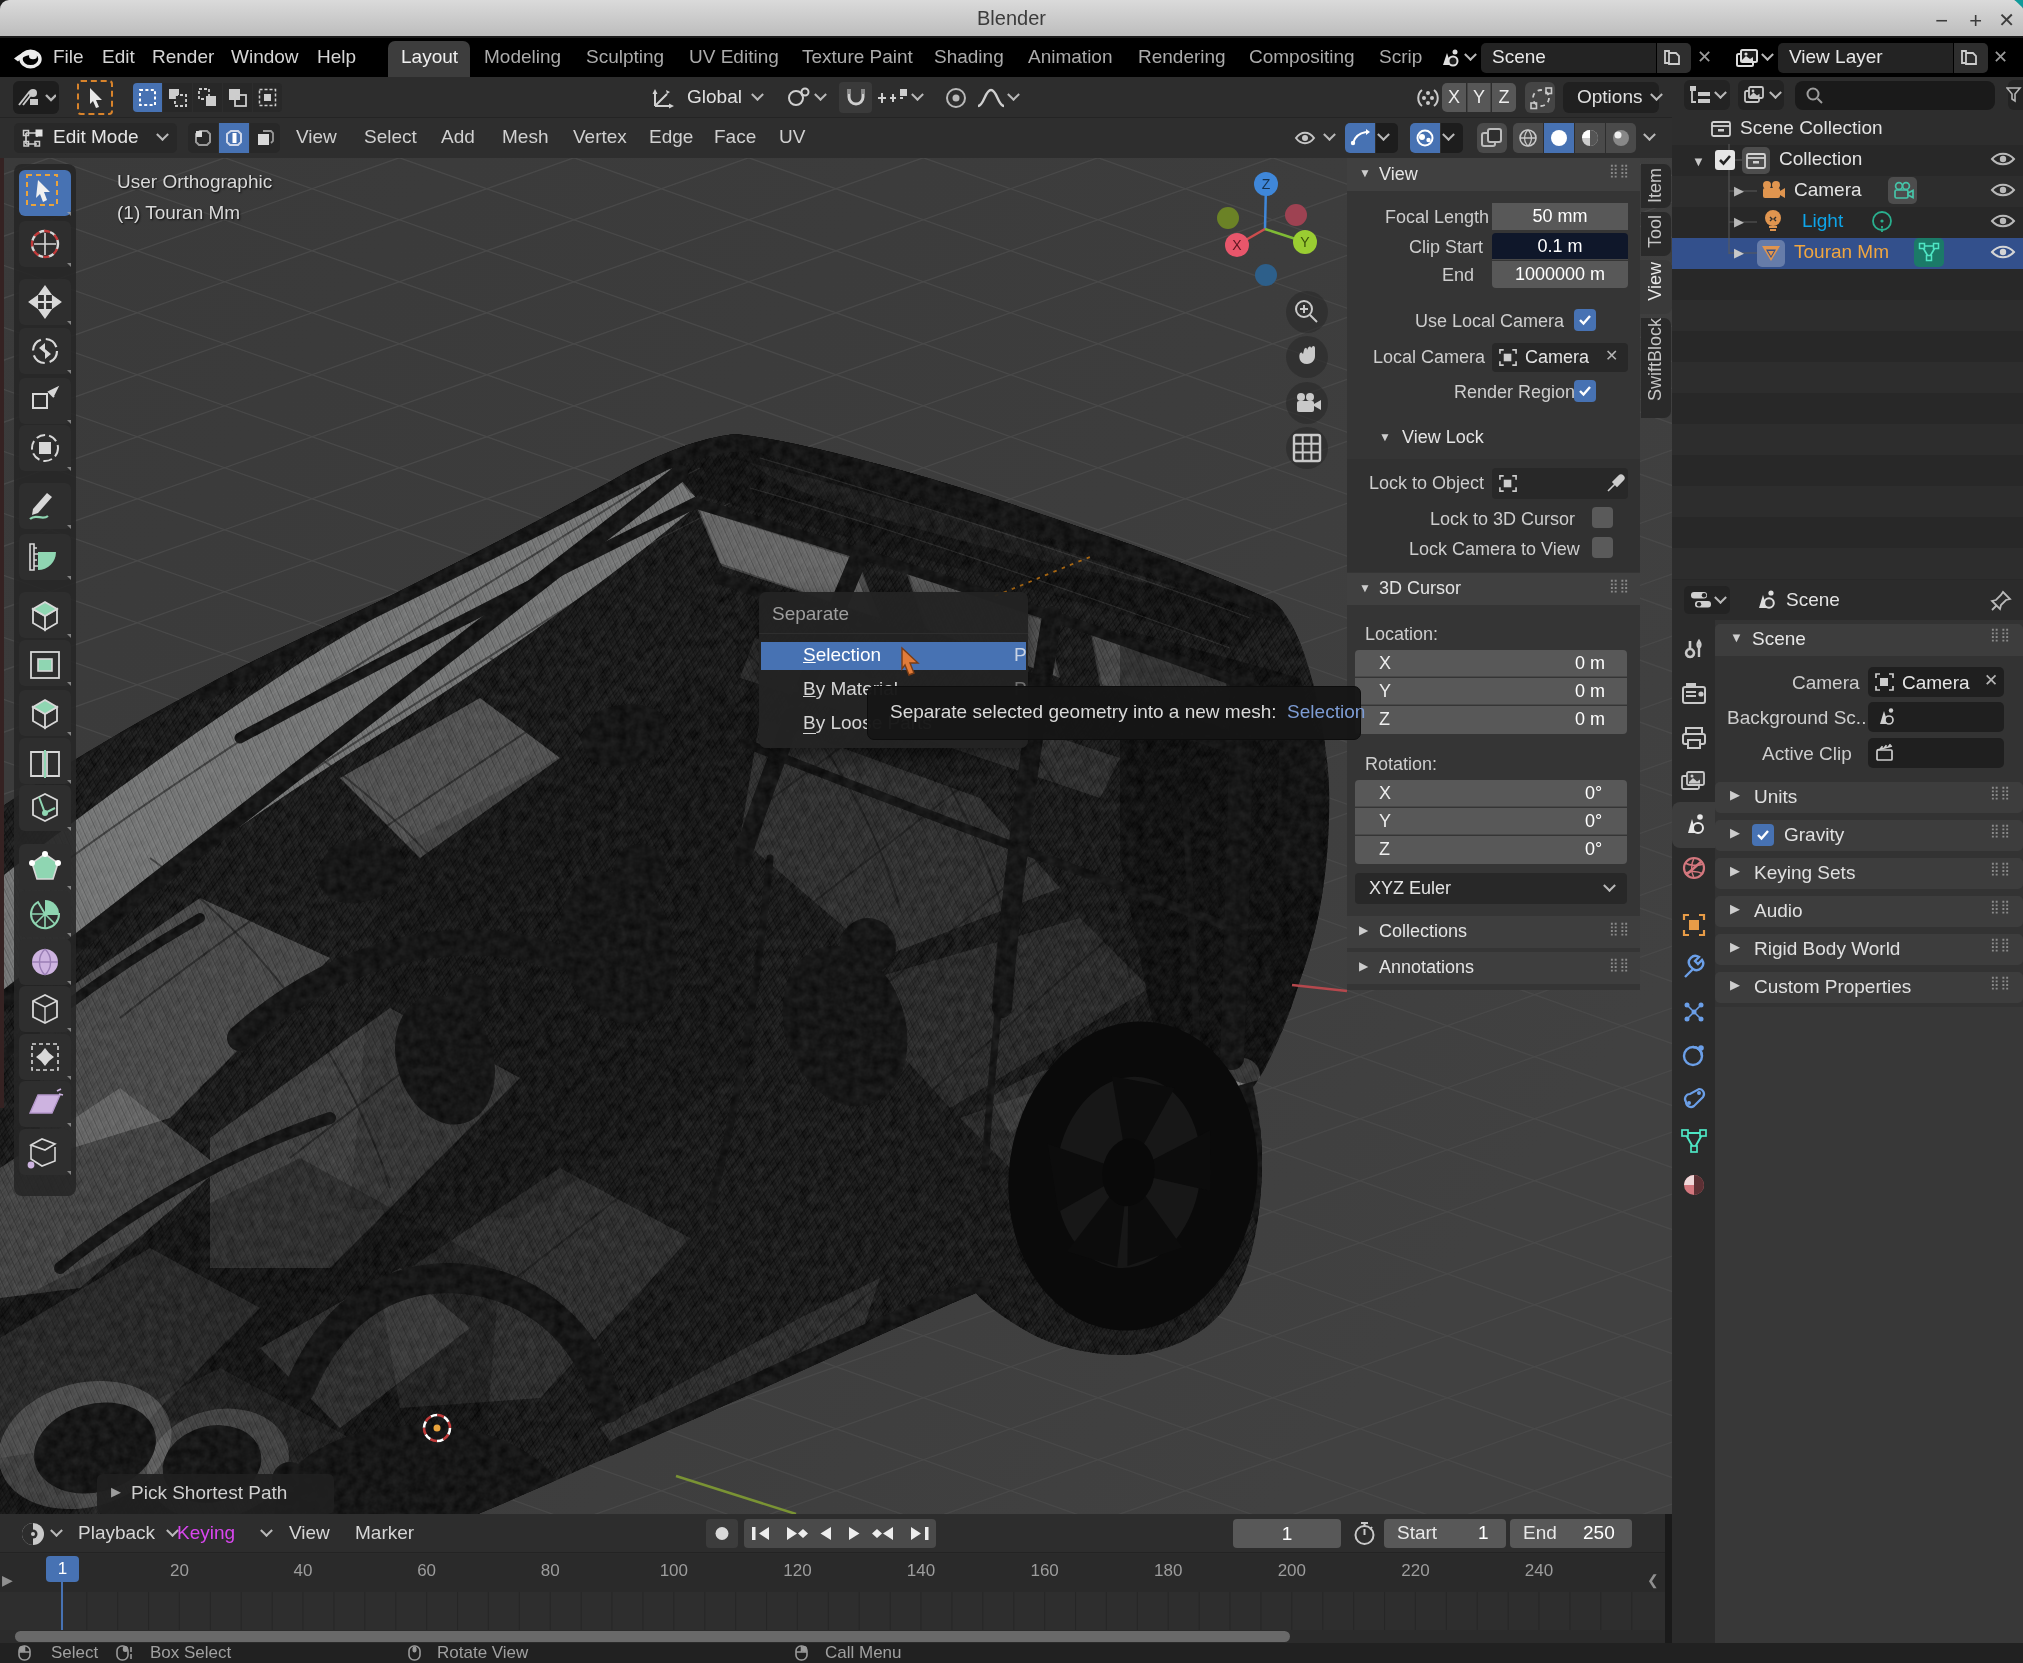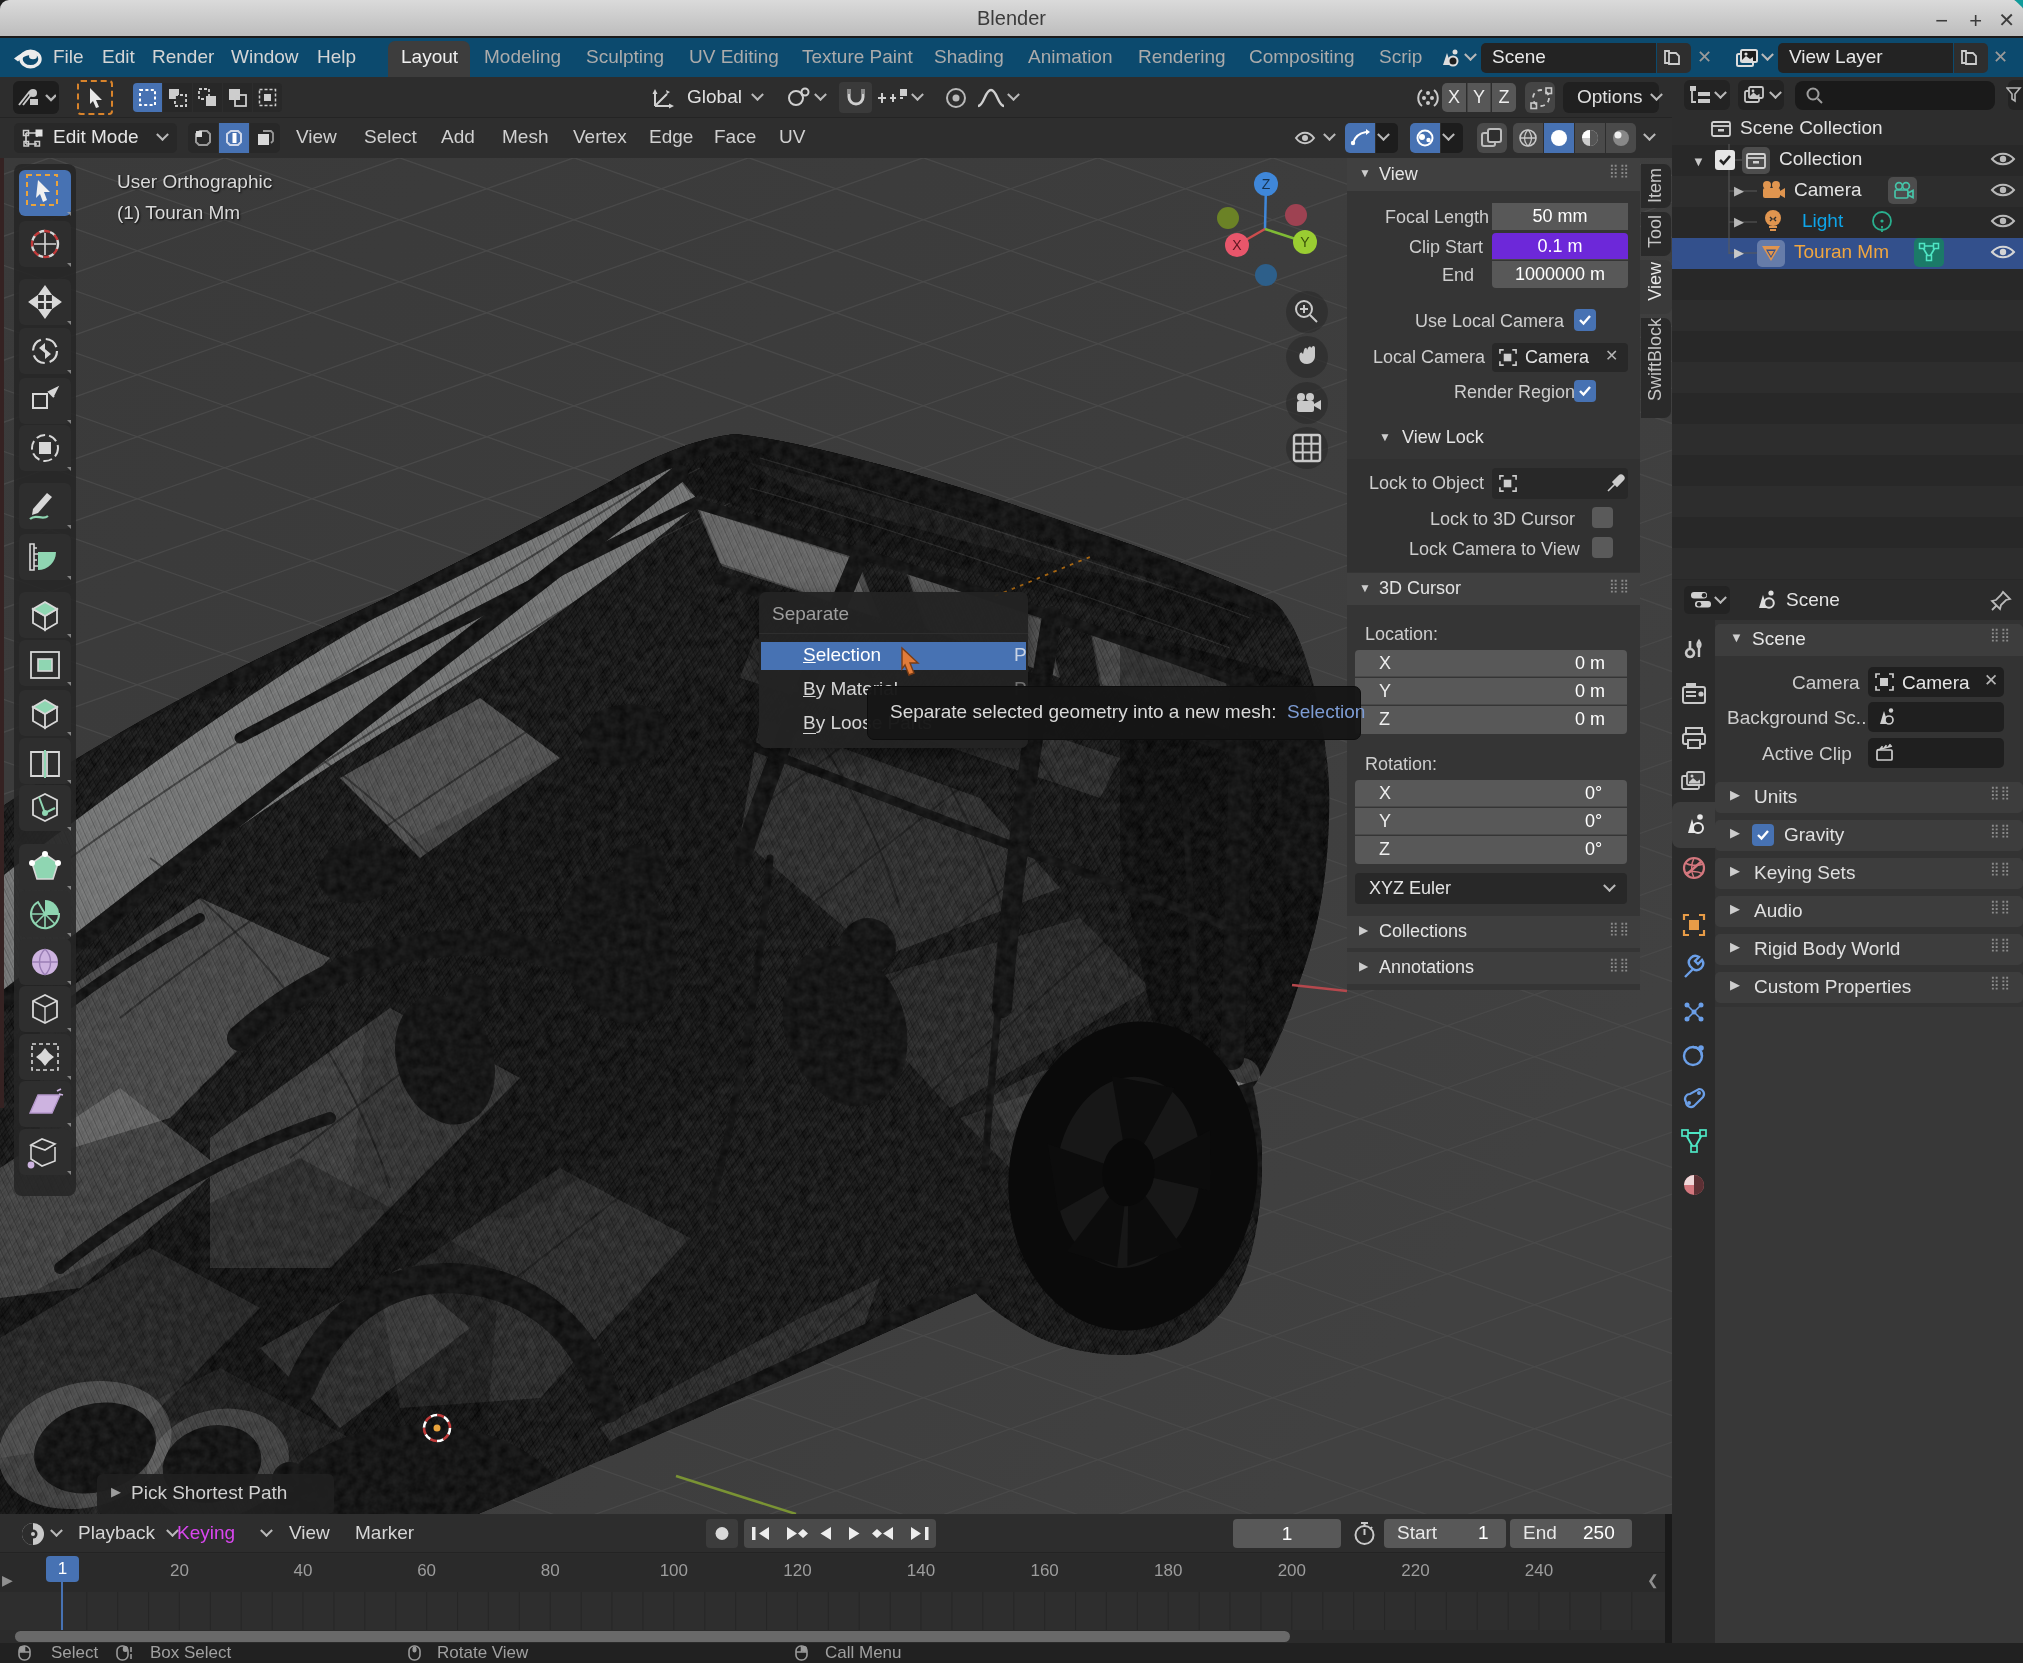--- a/index.html
+++ b/index.html
@@ -14,21 +14,21 @@
 <div id="app">
 
   <div class="abs" style="left:0;top:0;width:2023px;height:38px;background:linear-gradient(#dadada,#bdbdbd);border-radius:9px 9px 0 0;border-bottom:2px solid #1a1a1a;">
     <div class="abs" style="left:0;top:0;width:100%;height:100%;display:flex;align-items:center;justify-content:center;color:#3b3b3b;font-size:20px;">Blender</div>
     <div class="abs" style="right:75px;top:8px;color:#3c3c3c;font-size:22px;">−</div>
     <div class="abs" style="right:41px;top:8px;color:#3c3c3c;font-size:22px;">+</div>
     <div class="abs" style="right:8px;top:8px;color:#3c3c3c;font-size:20px;">✕</div>
   </div>
   <div class="abs" style="right:0;top:0;width:14px;height:8px;background:#0f9a9a;clip-path:polygon(40% 0,100% 0,100% 100%);"></div>
 
-  <div class="abs" style="left:0;top:38px;width:2023px;height:39px;background:#0c4a6e;font-size:19px;color:#d5d5d5;">
+  <div class="abs" style="left:0;top:38px;width:2023px;height:39px;background:#000000;font-size:19px;color:#d5d5d5;">
 
     <svg class="abs" style="left:13px;top:6px;" width="30" height="26" viewBox="0 0 30 26">
       <ellipse cx="17.5" cy="15" rx="9.5" ry="7.8" fill="none" stroke="#ececec" stroke-width="3.4"></ellipse>
       <ellipse cx="20" cy="12" rx="4" ry="3.2" fill="#ececec"></ellipse>
       <path d="M1 14.5 C7 9.5 13 6.5 19 6 L20 10.5 C14 11 9 13 5 17.5 Z" fill="#ececec"></path>
     </svg>
     <span class="abs" style="left:53px;top:8px;">File</span>
     <span class="abs" style="left:102px;top:8px;">Edit</span>
     <span class="abs" style="left:152px;top:8px;">Render</span>
     <span class="abs" style="left:231px;top:8px;">Window</span>
@@ -664,21 +664,21 @@
     <div class="abs" id="npanel" style="left:1347px;top:0;width:293px;height:832px;background:#353535;font-size:18px;color:#d2d2d2;">
 
       <div class="abs" style="left:0;top:0;width:293px;height:33px;background:#404040;"></div>
       <span class="abs" style="left:12px;top:8px;color:#cdcdcd;font-size:12px;">▼</span>
       <span class="abs" style="left:32px;top:6px;color:#e4e4e4;">View</span>
       <span class="dots abs" style="left:262px;top:10px;">⣿⣿</span>
 
       <span class="abs" style="left:38px;top:49px;color:#cdcdcd;">Focal Length</span>
       <div class="abs" style="left:145px;top:45px;width:136px;height:27px;background:#585858;border-radius:0;color:#fff;text-align:center;line-height:27px;">50 mm</div>
       <span class="abs" style="left:62px;top:79px;color:#cdcdcd;">Clip Start</span>
-      <div class="abs" style="left:145px;top:75px;width:136px;height:27px;background:#6d28d9;border-radius:4px 4px 0 0;color:#fff;text-align:center;line-height:27px;border-bottom:1px solid #484848;">0.1 m</div>
+      <div class="abs" style="left:145px;top:75px;width:136px;height:27px;background:#0f172a;border-radius:4px 4px 0 0;color:#fff;text-align:center;line-height:27px;border-bottom:1px solid #484848;">0.1 m</div>
       <span class="abs" style="left:95px;top:107px;color:#cdcdcd;">End</span>
       <div class="abs" style="left:145px;top:103px;width:136px;height:27px;background:#585858;border-radius:0 0 4px 4px;color:#fff;text-align:center;line-height:27px;">1000000 m</div>
       <span class="abs" style="left:68px;top:153px;color:#cdcdcd;">Use Local Camera</span>
       <div class="abs" style="left:227px;top:151px;width:22px;height:22px;background:#4772b3;border-radius:4px;"></div>
       <svg class="abs" style="left:230px;top:154px;" width="16" height="16" viewBox="0 0 16 16">
           <path d="M3 8 l3.5 3.5 L13 4" stroke="#fff" stroke-width="2.4" fill="none"></path>
         </svg>
       <span class="abs" style="left:26px;top:189px;color:#cdcdcd;">Local Camera</span>
       <div class="abs" style="left:145px;top:185px;width:136px;height:29px;background:#282828;border-radius:4px;"></div>
       <svg class="abs" style="left:151px;top:190px;" width="20" height="19" viewBox="0 0 21 20">

